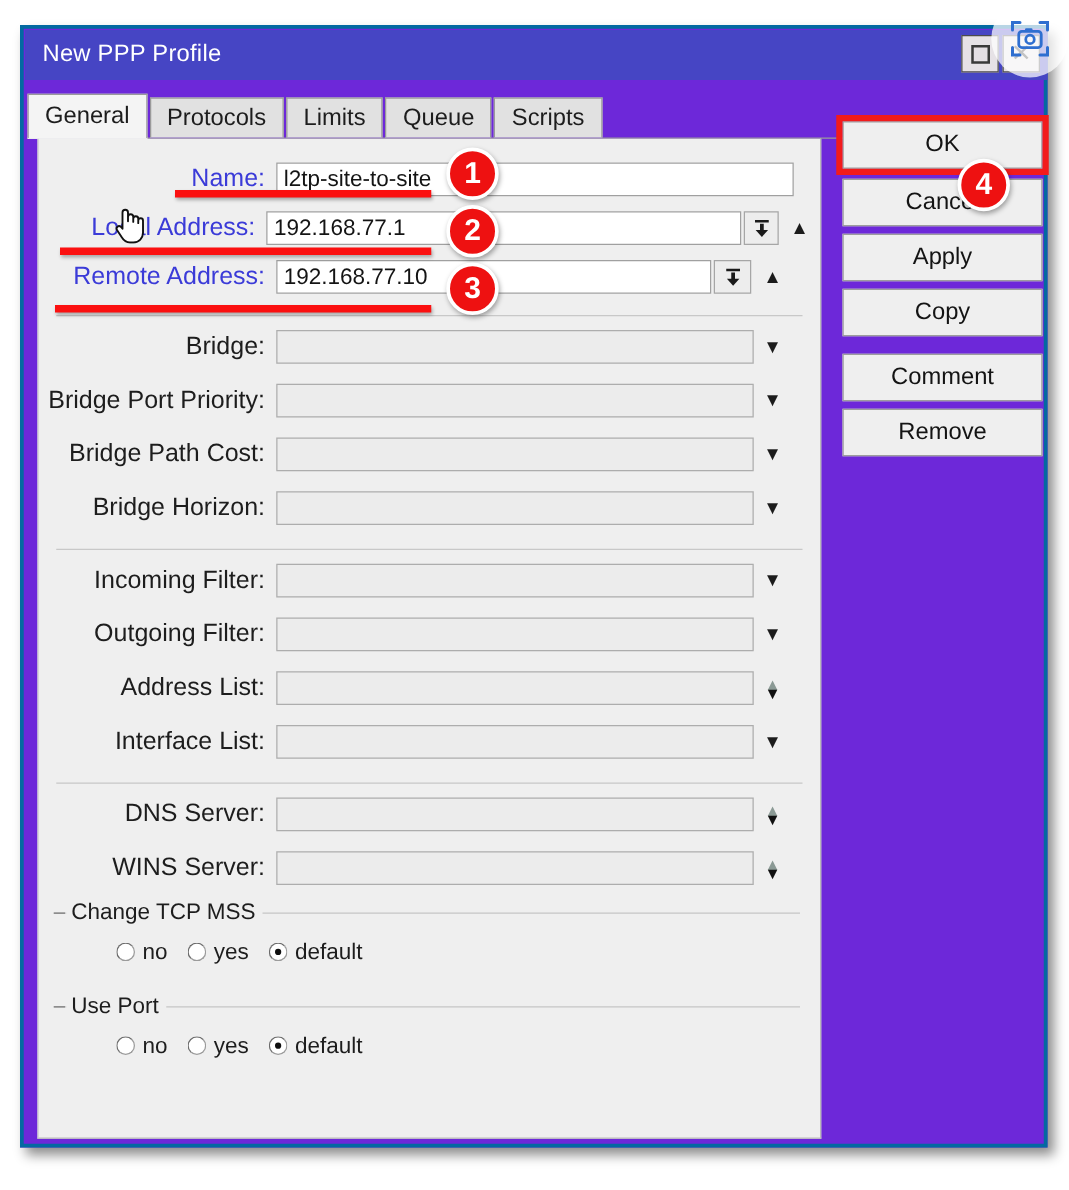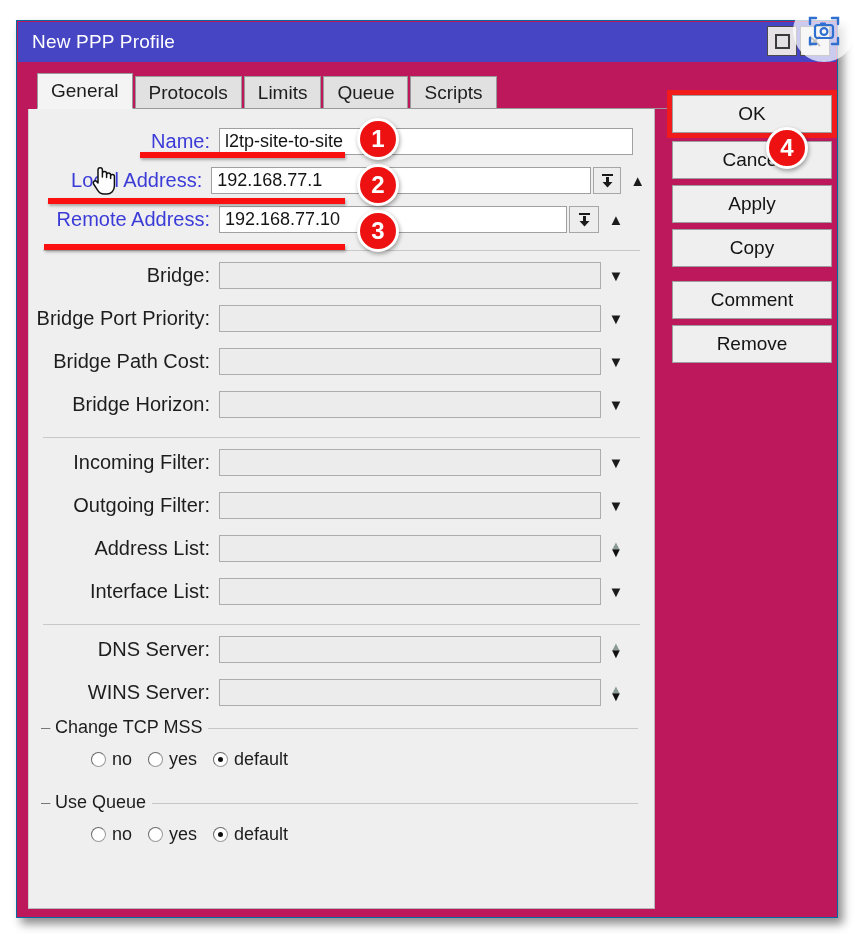--- a/index.html
+++ b/index.html
@@ -19,22 +19,22 @@
     background: #ffffff;
   }
 
   
   .window {
     position: absolute;
     left: 16px;
     top: 20px;
     width: 822px;
     height: 898px;
-    background: #be185d;
-    border: 1px solid #0369a1;
+    background: #6d28d9;
+    border: 3px solid #0369a1;
     box-shadow: 5px 6px 9px rgba(0,0,0,0.45);
     box-sizing: border-box;
   }
 
   .titlebar {
     position: absolute;
     left: 1px; top: 1px;
     width: 818px;
     height: 40px;
     background: #4645c4;
@@ -85,21 +85,21 @@
     width: 62px; height: 62px;
     border-radius: 50%;
     background: rgba(255,255,255,0.72);
     display: flex; align-items: center; justify-content: center;
     z-index: 40;
   }
 
   
   .tabstrip {
     position: absolute;
-    left: 20px;
+    left: 3px;
     top: 53px;
     width: 800px;
     height: 35px;
     display: flex;
     align-items: flex-end;
     border-bottom: 1px solid #9a9a9a;
     box-sizing: border-box;
   }
   .tab {
     height: 32px;
@@ -493,21 +493,21 @@
         </div>
         <div class="radio">
           <span class="rdot on"></span>
           <span>default</span>
         </div>
       </div>
 
       <div class="grp" style="margin-top:22px;">
         <div class="gline"></div>
         <div class="gdash"></div>
-        <div class="gtitle">Use Queue</div>
+        <div class="gtitle">Use Port</div>
       </div>
       <div class="radiorow">
         <div class="radio">
           <span class="rdot"></span>
           <span>no</span>
         </div>
         <div class="radio">
           <span class="rdot"></span>
           <span>yes</span>
         </div>

